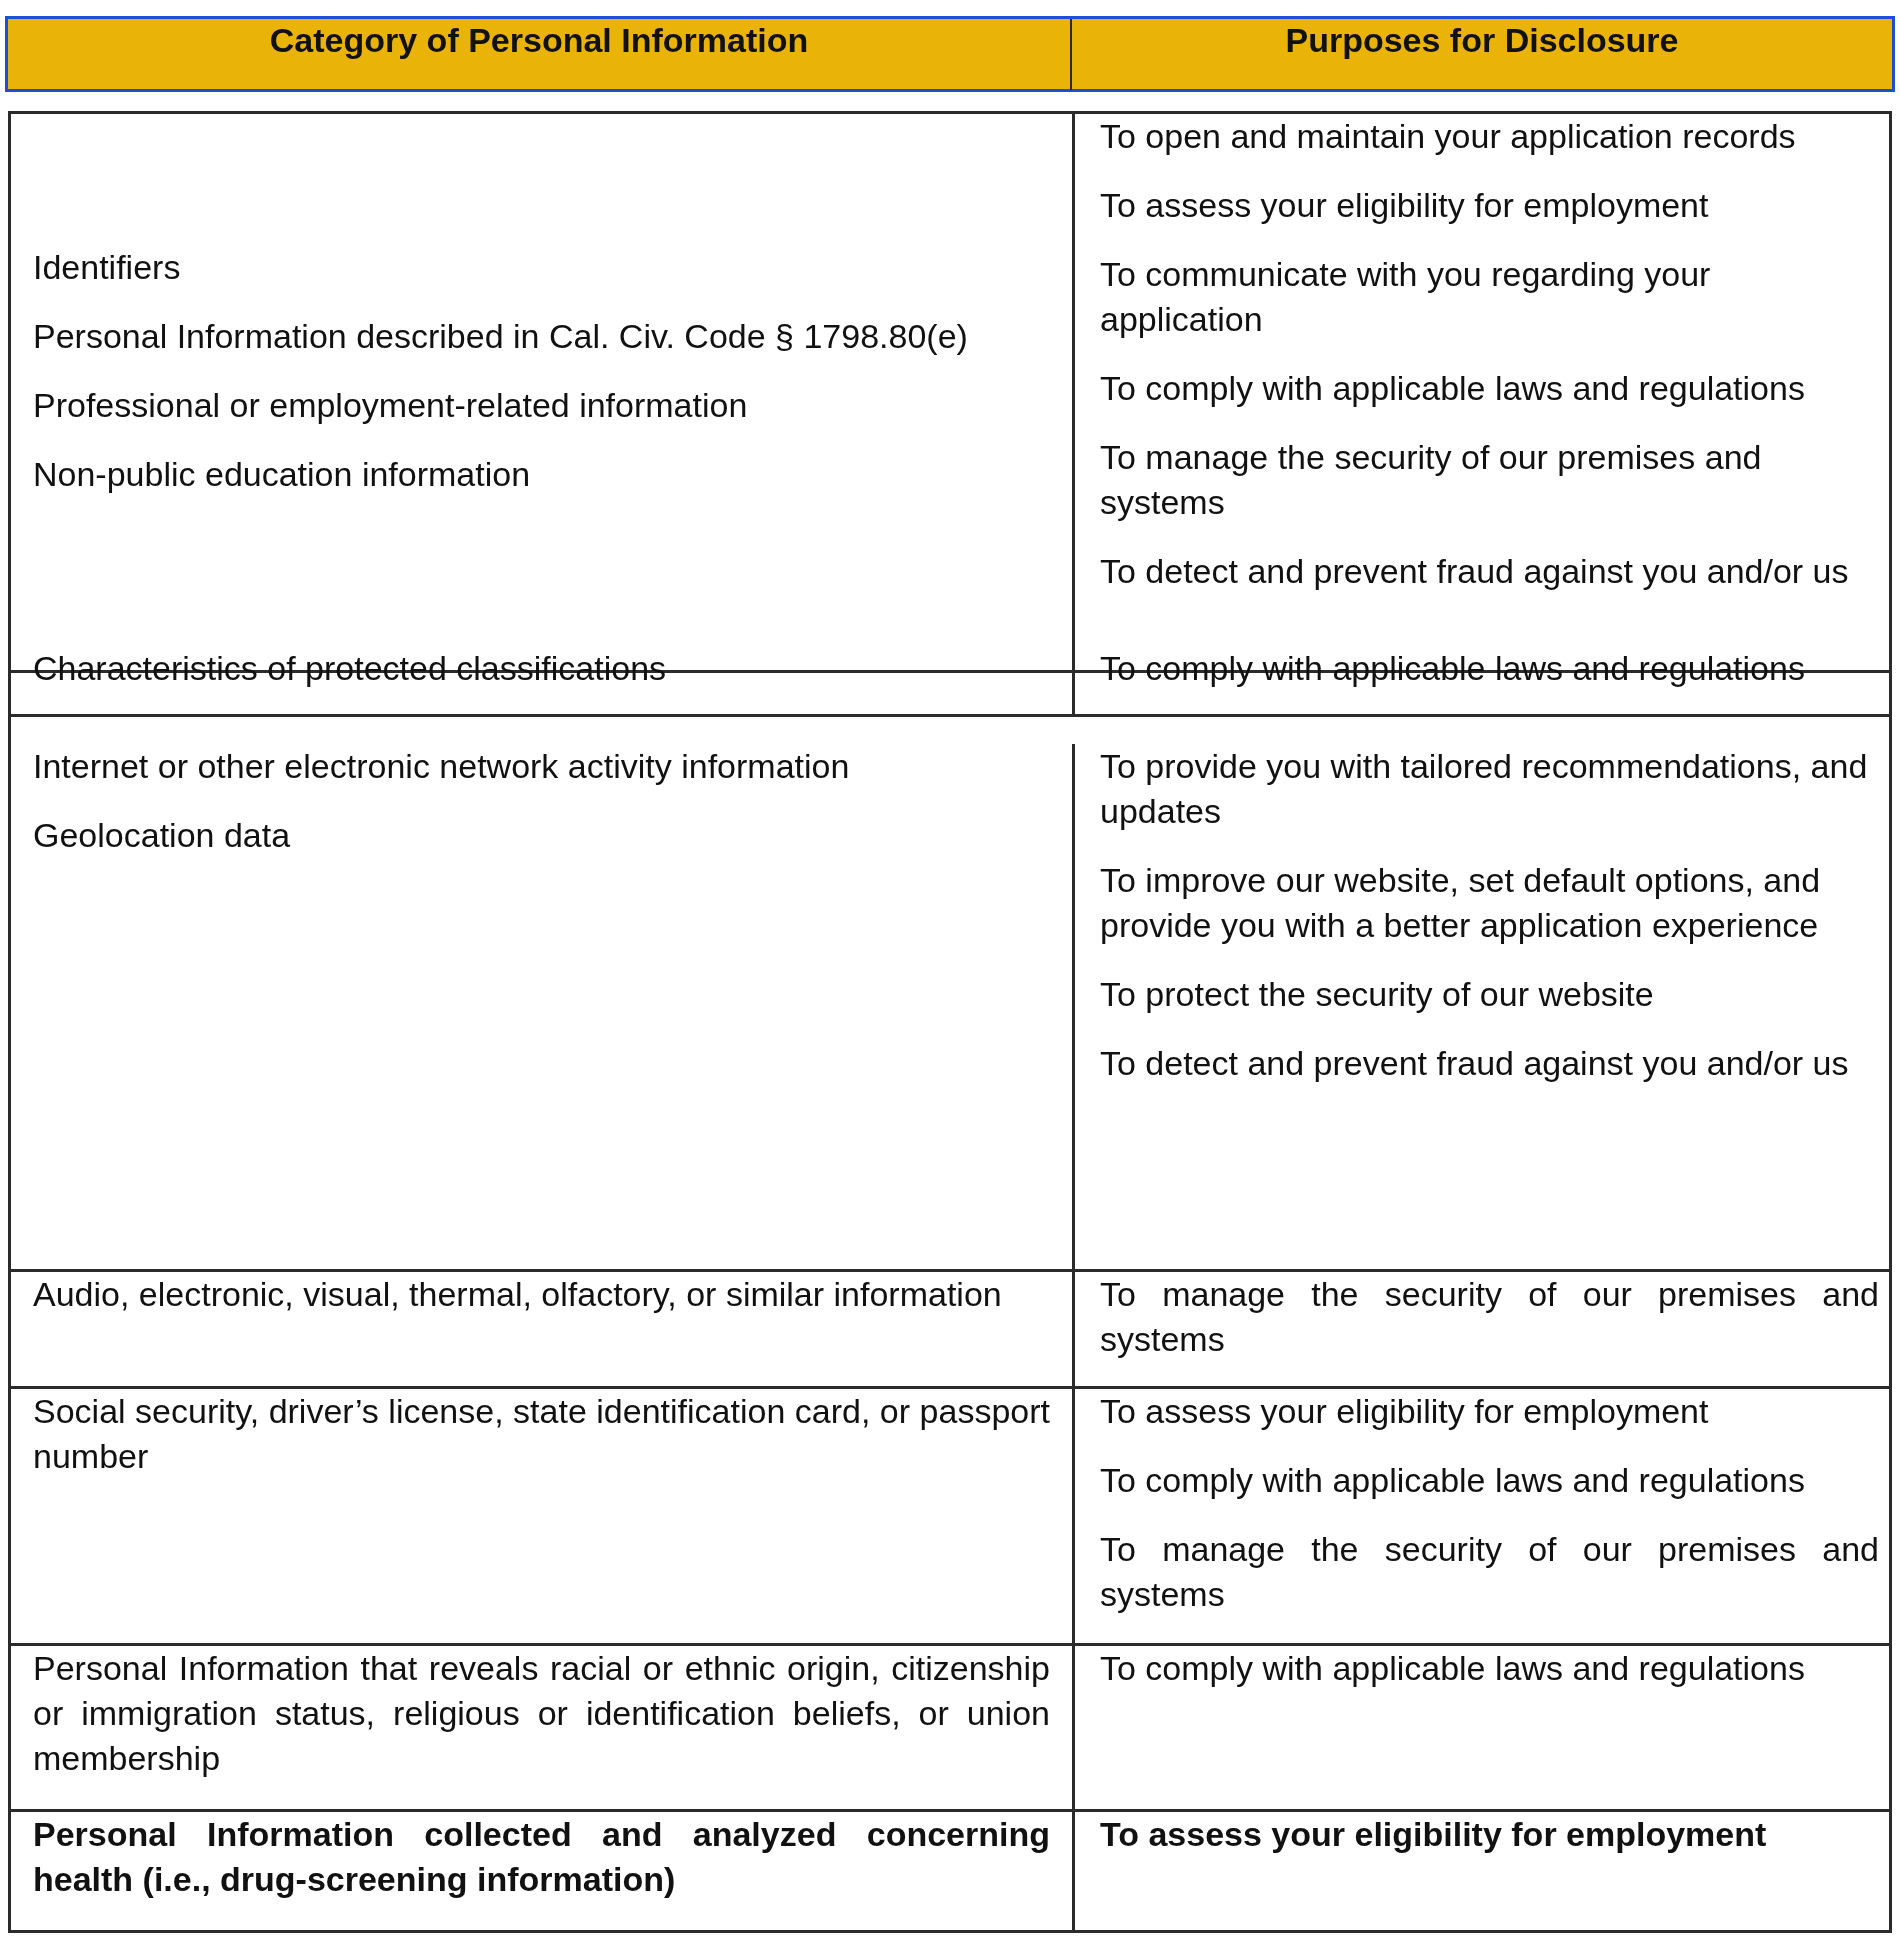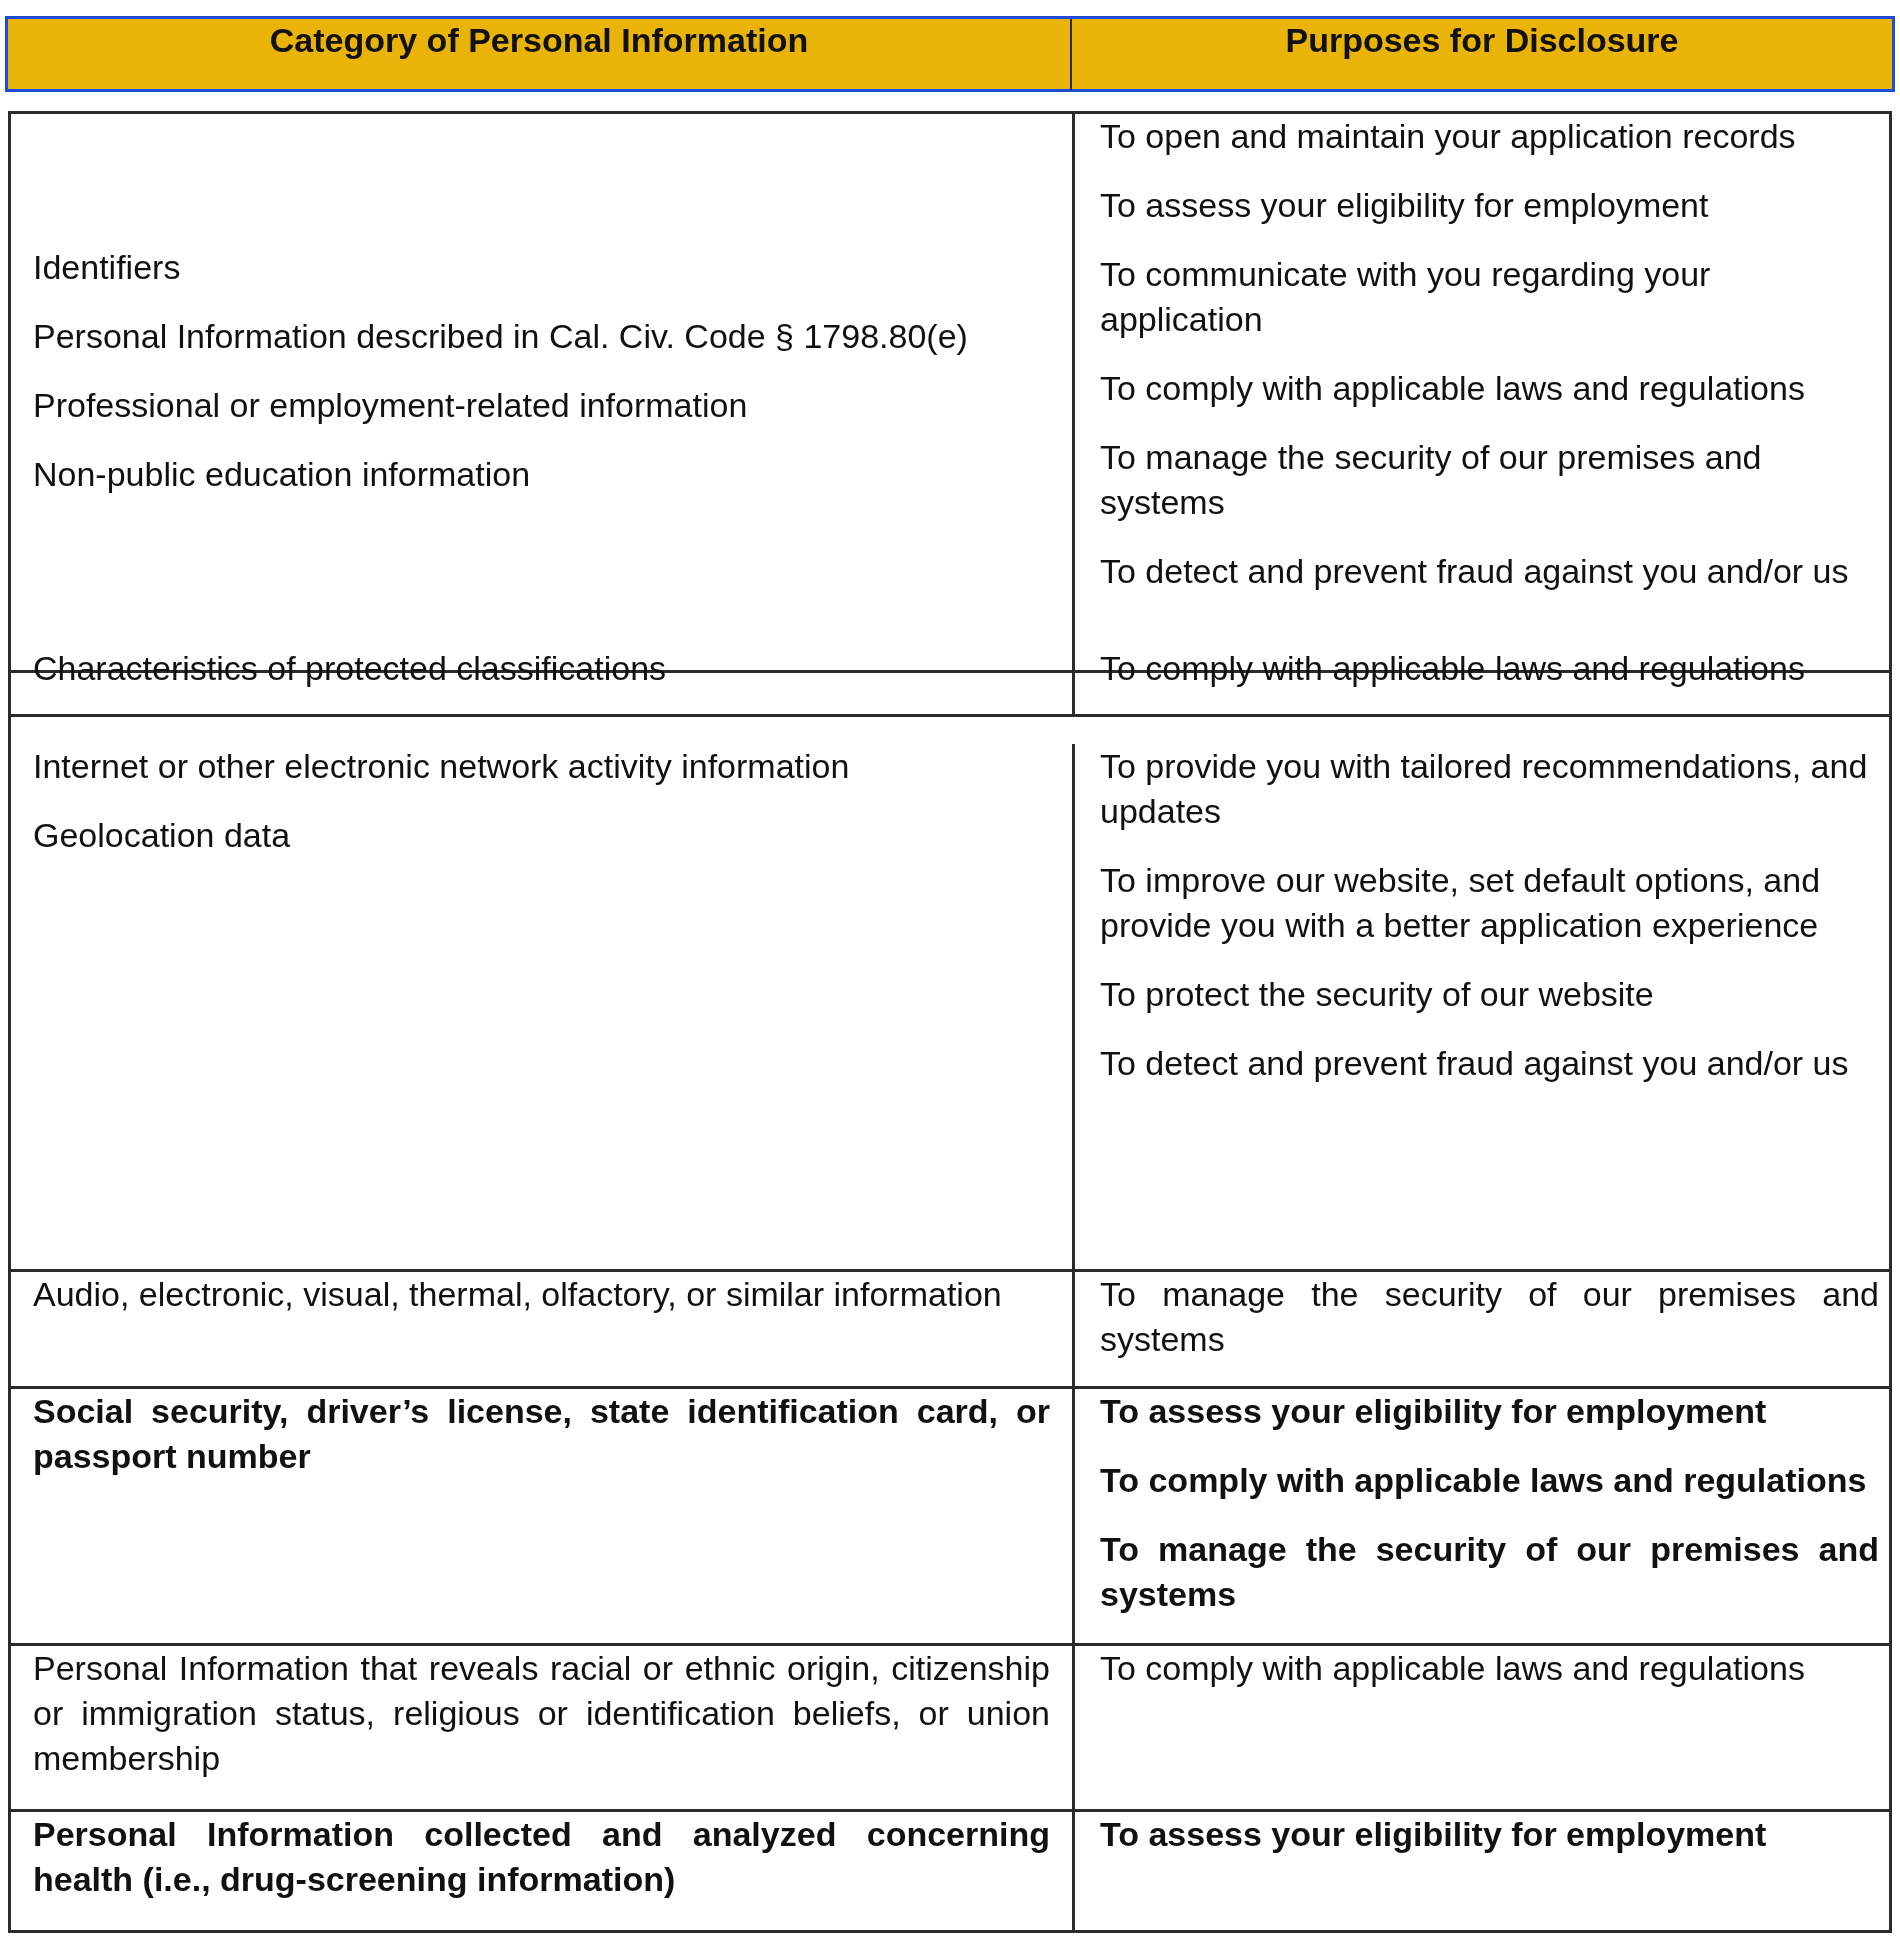--- a/index.html
+++ b/index.html
@@ -77,21 +77,21 @@
 
   <div class="row" style="top:1158px;height:117px;">
     <div class="cell c1">
       <p class="p">Audio, electronic, visual, thermal, olfactory, or similar information</p>
     </div>
     <div class="cell c2 just">
       <p class="p">To manage the security of our premises and systems</p>
     </div>
   </div>
 
-  <div class="row" style="top:1275px;height:257px;font-weight:bold;">
+  <div class="row" style="top:1275px;height:257px;">
     <div class="cell c1">
       <p class="p">Social security, driver’s license, state identification card, or passport number</p>
     </div>
     <div class="cell c2 just">
       <p class="p">To assess your eligibility for employment</p>
       <p class="p">To comply with applicable laws and regulations</p>
       <p class="p">To manage the security of our premises and systems</p>
     </div>
   </div>
 

